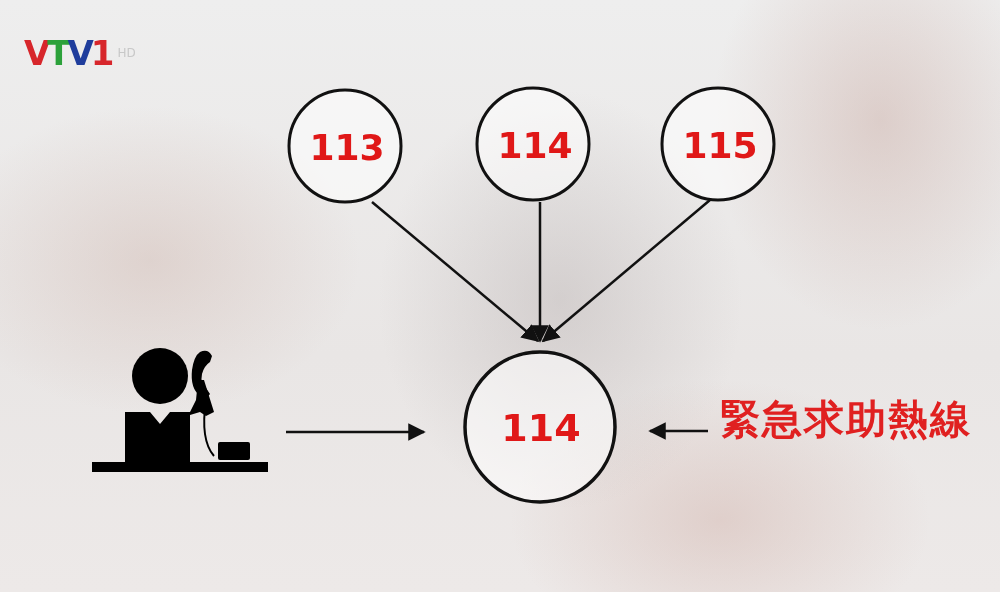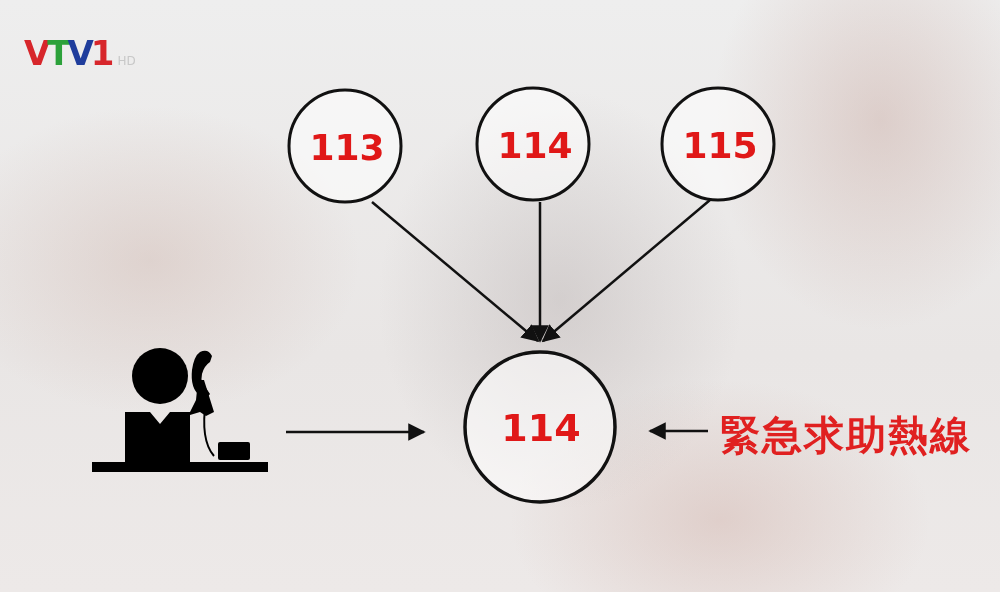--- a/index.html
+++ b/index.html
@@ -7,24 +7,24 @@
          font-family:"DejaVu Sans", sans-serif; }
   .bg { position:absolute; inset:0;
         background:
           radial-gradient(ellipse 300px 220px at 150px 260px, rgba(200,170,160,0.35), transparent 70%),
           radial-gradient(ellipse 260px 300px at 560px 300px, rgba(160,150,150,0.30), transparent 70%),
           radial-gradient(ellipse 240px 300px at 880px 120px, rgba(190,150,140,0.35), transparent 70%),
           radial-gradient(ellipse 300px 200px at 720px 520px, rgba(200,160,150,0.35), transparent 70%),
           linear-gradient(180deg, #eeeeee 0%, #e9e6e5 60%, #ede9e8 100%); }
   .logo { position:absolute; left:24px; top:36px; display:flex; align-items:flex-end; }
   .logo span.l { font-weight:900; font-size:34px; line-height:34px; letter-spacing:-3px; font-family:"DejaVu Sans", sans-serif; }
-  .logo span.hd { font-size:12px; color:#c8c8c8; margin-left:6px; margin-bottom:2px; }
+  .logo span.hd { font-size:12px; color:#c8c8c8; margin-left:6px; margin-bottom:10px; }
   svg.diagram { position:absolute; left:0; top:0; }
   .num { font-family:"DejaVu Sans", sans-serif; font-weight:bold; fill:#e01818; text-anchor:middle; }
-  .label { position:absolute; left:720px; top:408px; font-family:Liberation Sans, sans-serif; font-weight:900;
+  .label { position:absolute; left:720px; top:392px; font-family:Liberation Sans, sans-serif; font-weight:900;
            font-size:40px; color:#e02020; letter-spacing:2px; }
 </style>
 </head>
 <body>
 
 <div class="bg"></div>
 
 <div class="logo">
   <span class="l" style="color:#d7262b">V</span>
   <span class="l" style="color:#2ca13a">T</span>

